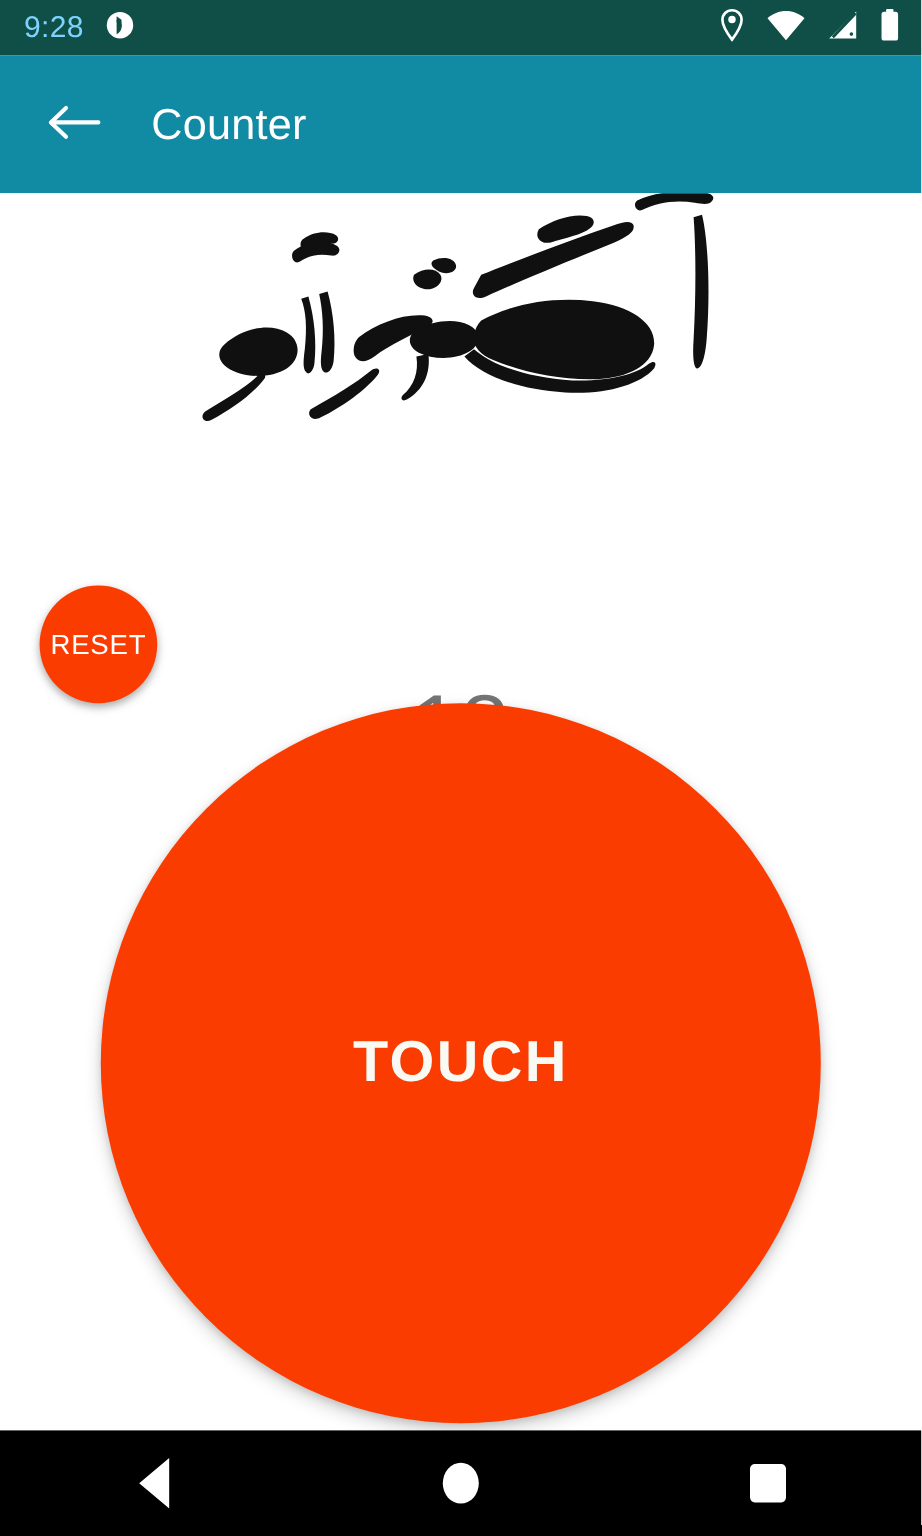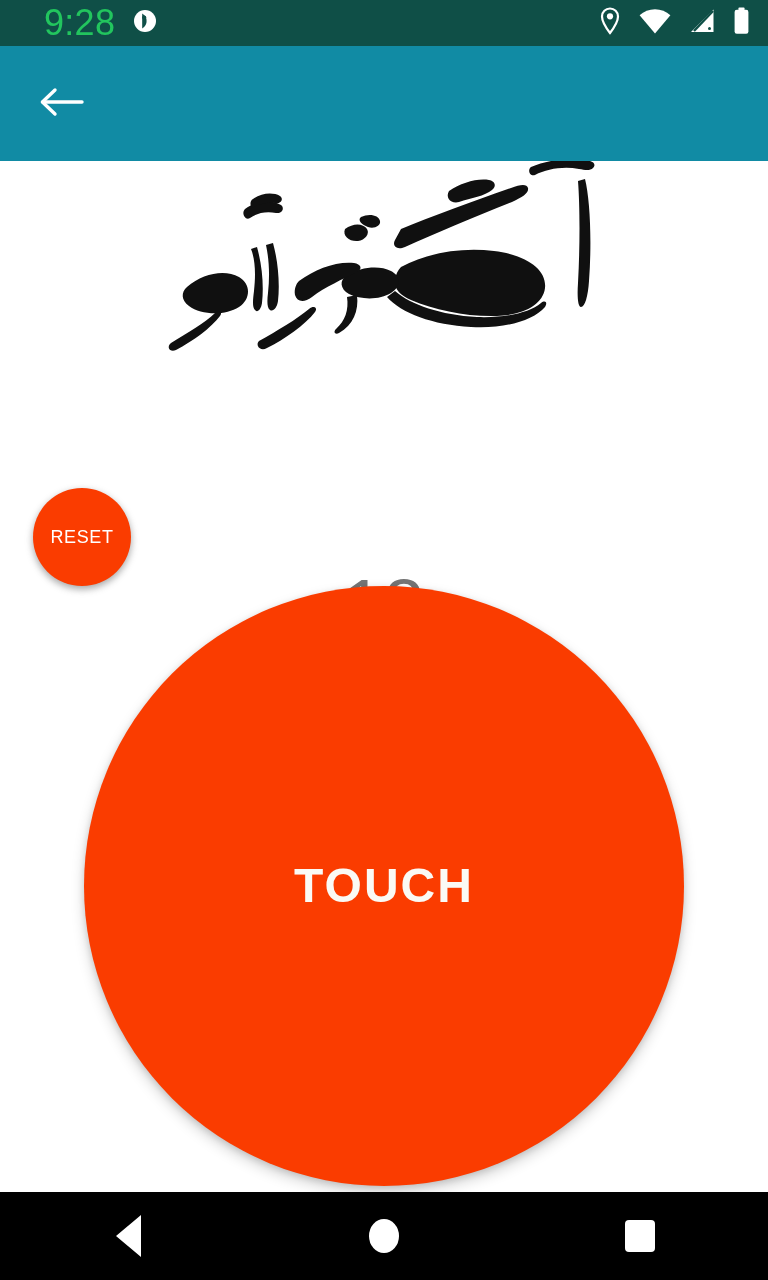--- a/index.html
+++ b/index.html
@@ -31,26 +31,25 @@
     align-items: center;
     justify-content: space-between;
     padding: 0 18px 0 20px;
   }
   .status-left {
     display: flex;
     align-items: center;
     gap: 18px;
   }
   .status-clock {
-    color: #22c55e;
-    font-size: 36px;
+    color: #7dd3fc;
+    font-size: 25px;
     font-weight: 500;
     letter-spacing: 0.3px;
     line-height: 1;
-    margin-left: 24px;
   }
   .status-right {
     display: flex;
     align-items: center;
     gap: 17px;
   }
   .sb-icon { display: block; }
 
   
   .app-bar {
@@ -127,21 +126,21 @@
     position: absolute;
     width: 98px;
     height: 98px;
     border-radius: 50%;
     background: #FA3C00;
     border: none;
     display: flex;
     align-items: center;
     justify-content: center;
     color: #ffffff;
-    font-size: 18px;
+    font-size: 23px;
     font-weight: 500;
     letter-spacing: 0.6px;
     cursor: pointer;
     box-shadow: 0 3px 6px rgba(0,0,0,0.22), 0 3px 10px rgba(0,0,0,0.16);
     font-family: "Liberation Sans", sans-serif;
   }
   .fab-reset { top: 327px; left: 33px; }
   .fab-save  { top: 327px; left: 637px; }
 
   
@@ -256,20 +255,21 @@
 
   <div class="app-bar">
     <button class="back-btn">
       <span>
         <svg width="46" height="34" viewBox="0 0 46 34">
           <path d="M44 17 H5" stroke="#ffffff" stroke-width="3.4" stroke-linecap="round" fill="none"></path>
           <path d="M17 5 L4.4 17 L17 29" stroke="#ffffff" stroke-width="3.4" stroke-linecap="round" stroke-linejoin="round" fill="none"></path>
         </svg>
       </span>
     </button>
+    <span class="app-title">Counter</span>
   </div>
 
   <div class="content">
 
     <div class="calligraphy-wrap">
       <svg width="470" height="230" viewBox="0 0 470 230" aria-label="Alhamdulillah">
         <g fill="#101010">
 
           <path d="M436 24 C441 44 443 86 440 126 C439 141 436 152 432 152 C429 152 428 142 429 128 C431 92 431 52 429 26 Z"></path>
 

